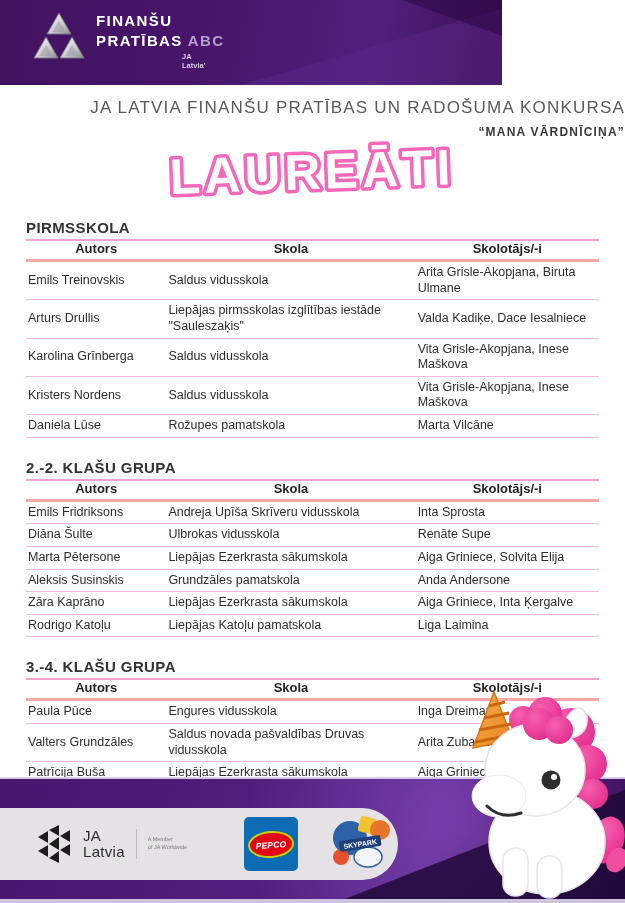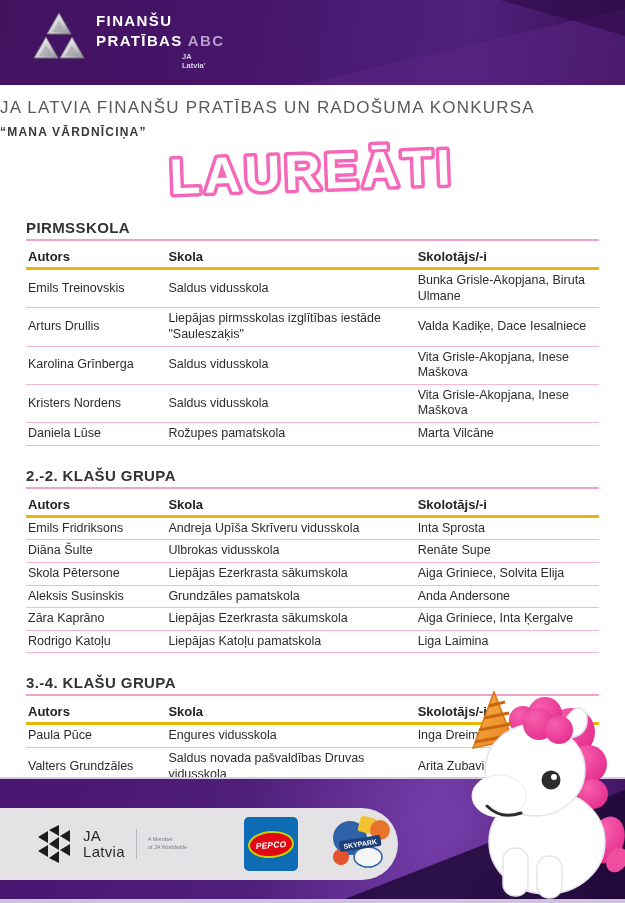--- a/index.html
+++ b/index.html
@@ -2,55 +2,55 @@
 <html><head>
 <meta charset="utf-8">
 <style>
   html,body{margin:0;padding:0;}
   body{
     width:625px;height:903px;position:relative;overflow:hidden;
     background:#ffffff;font-family:"Liberation Sans",sans-serif;
   }
   
   .band{
-    position:relative;width:625px;height:85px;
+    position:relative;width:502px;height:85px;
     background:linear-gradient(100deg,#43125f 0%,#47156b 40%,#50207b 75%,#3a0f55 100%);
     overflow:hidden;
   }
   .band .shard-light{
     position:absolute;inset:0;
     background:#5c2586;opacity:.5;
     clip-path:polygon(48% 100%,100% 10%,100% 100%);
   }
   .band .shard-dark{
     position:absolute;inset:0;
     background:#2a0841;opacity:.55;
     clip-path:polygon(80% 0,100% 0,100% 42%);
   }
   .brand{position:absolute;left:33px;top:11px;display:flex;z-index:2;}
   .brand svg{display:block;}
   .brand-text{margin-left:11px;color:#fff;}
   .bt1{font-size:15px;font-weight:bold;letter-spacing:1.4px;line-height:1.3;}
   .bt1 .abc{color:#b4a0cb;}
   .bt-sub{font-size:7.5px;color:#d9cfe6;line-height:1.15;text-align:left;margin:3px 0 0 86px;font-weight:bold;}
   
-  .title-wrap{text-align:left;margin-top:13px;}
+  .title-wrap{text-align:right;margin-top:13px;}
   .t1{font-size:17px;color:#59595c;letter-spacing:1.2px;}
   .t2{font-size:12px;font-weight:bold;color:#39393b;letter-spacing:1.2px;margin-top:7px;}
   .laureati-svg{display:block;margin:0 auto;}
   
   .content{width:573px;margin:14px auto 0;}
   .group{margin-top:21px;}
   .group:first-child{margin-top:0;}
   .group-title{font-weight:bold;font-size:15px;color:#333;letter-spacing:.4px;margin-bottom:3px;}
   table{width:100%;border-collapse:collapse;table-layout:fixed;}
   col.c1{width:24.5%;}col.c2{width:43.5%;}col.c3{width:32%;}
   th{
-    text-align:left;font-size:13px;color:#232325;padding:8px 2px 3px;
-    border-top:2px solid #efa2cc;border-bottom:3px solid #eab308;
+    text-align:center;font-size:13px;color:#232325;padding:0 2px 3px;
+    border-top:2px solid #efa2cc;border-bottom:3px solid #fca5a5;
   }
   td{
     font-size:12.5px;color:#2c2c2e;padding:3px 2px;line-height:1.25;
     border-bottom:1.5px solid #f4b9d8;vertical-align:middle;
   }
   
   .unicorn{position:absolute;right:-4px;top:690px;z-index:6;}
   
   .footer{
     position:absolute;left:0;bottom:4px;width:625px;height:120px;
@@ -139,21 +139,21 @@
           <tr>
             <th>Autors</th>
             <th>Skola</th>
             <th>Skolotājs/-i</th>
           </tr>
         </thead>
         <tbody>
           <tr>
             <td>Emils Treinovskis</td>
             <td>Saldus vidusskola</td>
-            <td>Bunka Grisle-Akopjana, Biruta Ulmane</td>
+            <td>Arita Grisle-Akopjana, Biruta Ulmane</td>
           </tr>
           <tr>
             <td>Arturs Drullis</td>
             <td>Liepājas pirmsskolas izglītības iestāde "Sauleszaķis"</td>
             <td>Valda Kadiķe, Dace Iesalniece</td>
           </tr>
           <tr>
             <td>Karolina Grīnberga</td>
             <td>Saldus vidusskola</td>
             <td>Vita Grisle-Akopjana, Inese Maškova</td>
@@ -191,21 +191,21 @@
             <td>Emils Fridriksons</td>
             <td>Andreja Upīša Skrīveru vidusskola</td>
             <td>Inta Sprosta</td>
           </tr>
           <tr>
             <td>Diāna Šulte</td>
             <td>Ulbrokas vidusskola</td>
             <td>Renāte Supe</td>
           </tr>
           <tr>
-            <td>Skola Pētersone</td>
+            <td>Marta Pētersone</td>
             <td>Liepājas Ezerkrasta sākumskola</td>
             <td>Aiga Griniece, Solvita Elija</td>
           </tr>
           <tr>
             <td>Aleksis Susinskis</td>
             <td>Grundzāles pamatskola</td>
             <td>Anda Andersone</td>
           </tr>
           <tr>
             <td>Zāra Kaprāno</td>

